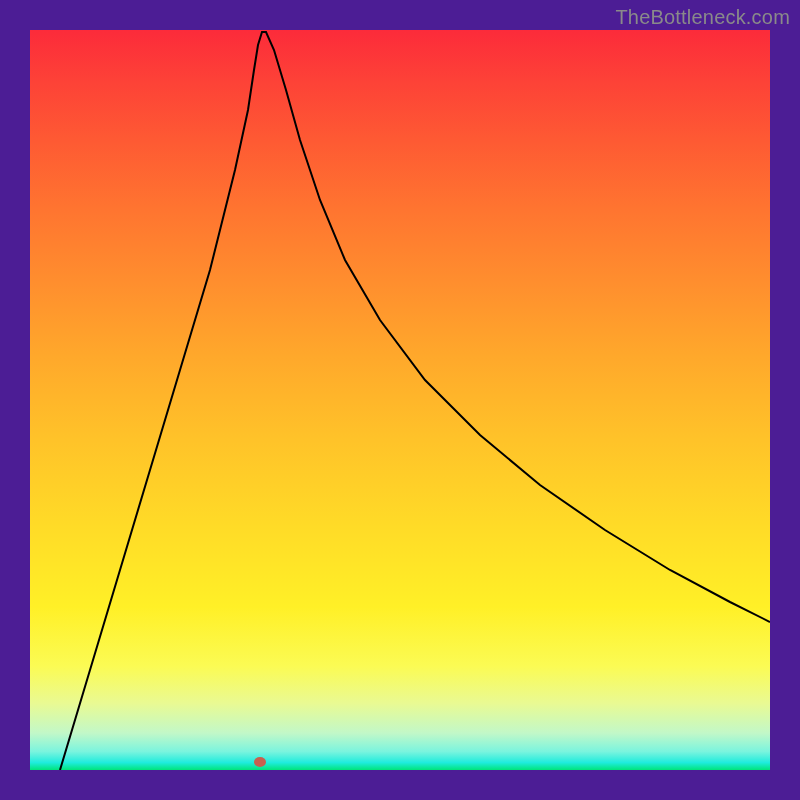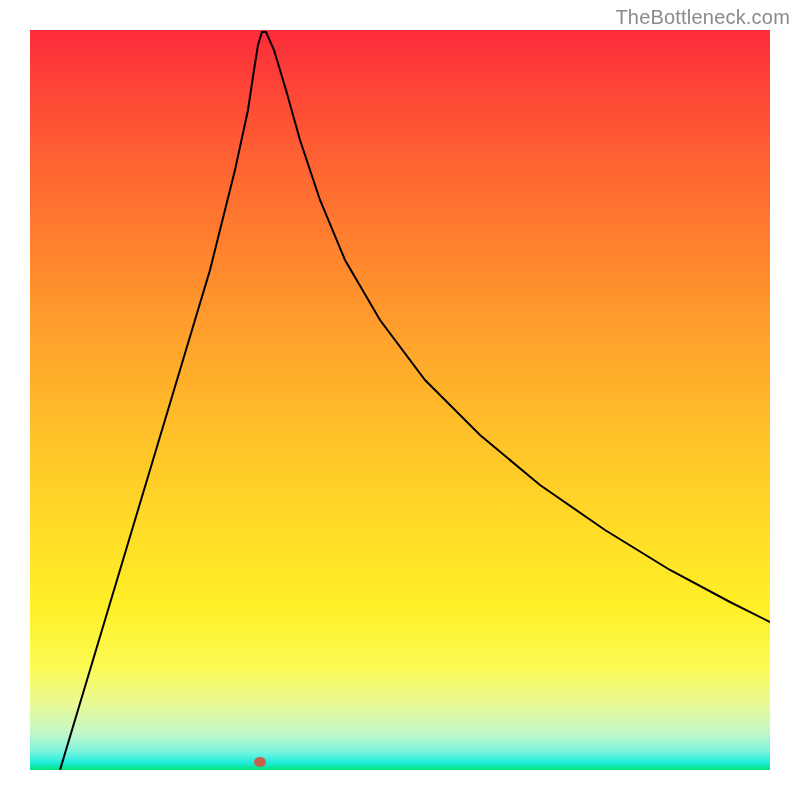--- a/index.html
+++ b/index.html
@@ -8,21 +8,21 @@
     width: 800px;
     height: 800px;
     background: #000;
     font-family: Arial, Helvetica, sans-serif;
     overflow: hidden;
   }
   .frame {
     position: relative;
     width: 800px;
     height: 800px;
-    background: #ffffff;
+    background: #4c1d95;
   }
   .plot {
     position: absolute;
     left: 30px;
     top: 30px;
     width: 740px;
     height: 740px;
     background: linear-gradient(to bottom,
       #fc2b3a 0%,
       #fd4237 7%,

